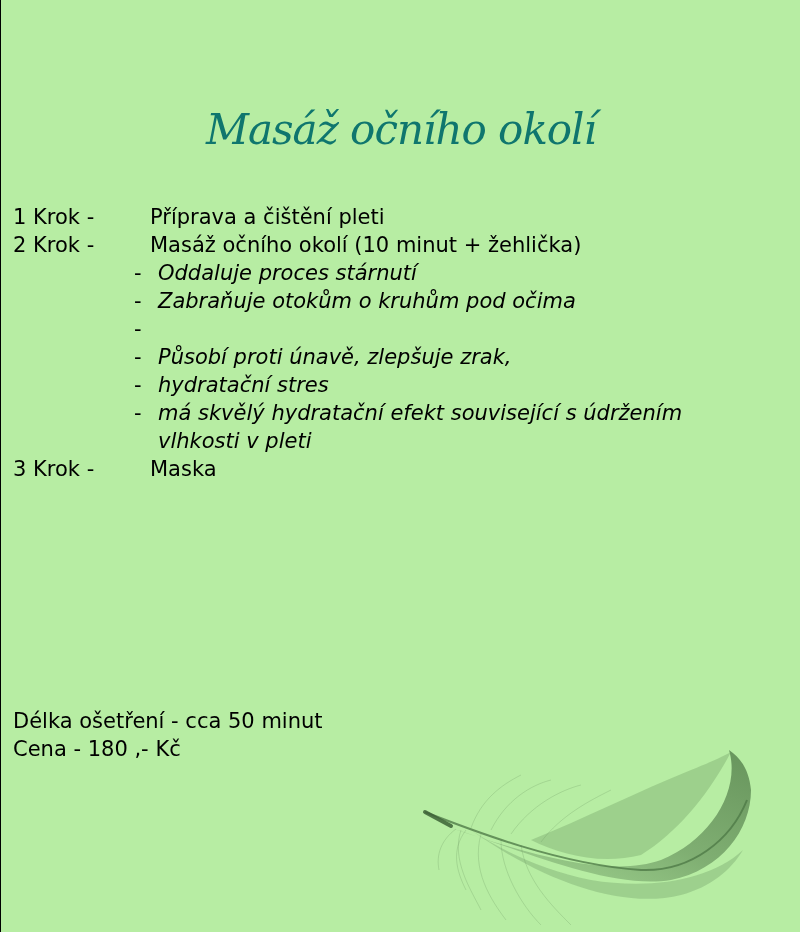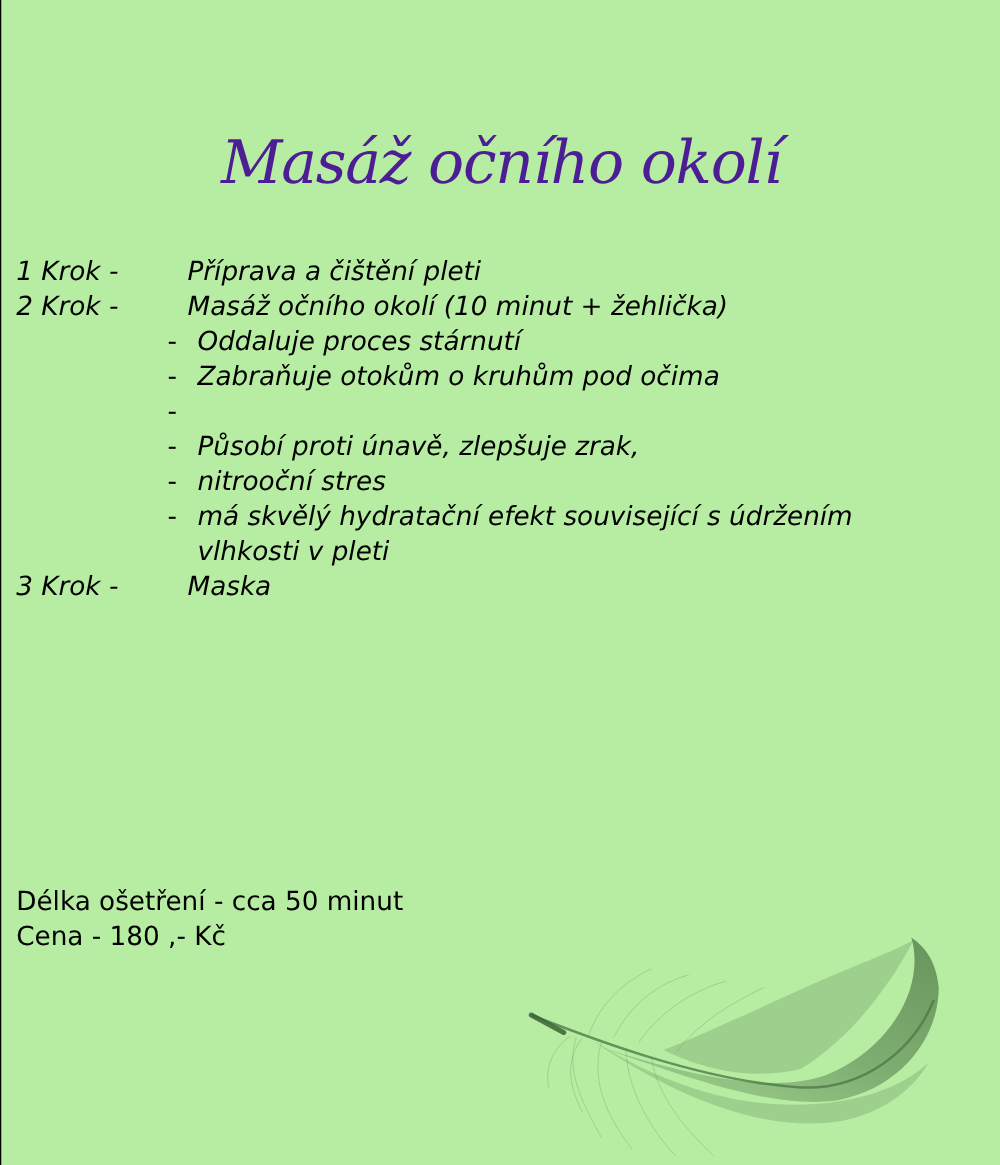--- a/index.html
+++ b/index.html
@@ -25,37 +25,36 @@
       background: #b7eda3;
     }
     .title {
       position: absolute;
       left: 0;
       width: 800px;
       top: 100px;
       text-align: center;
       font-family: "DejaVu Serif", serif;
       font-style: italic;
-      font-size: 48px;
+      font-size: 42px;
       line-height: 60px;
       letter-spacing: -1px;
-      color: #4c1d95;
+      color: #0f766e;
     }
     .steps {
       position: absolute;
       left: 12px;
       top: 203px;
       font-size: 21px;
       line-height: 28px;
     }
     .row {
       display: flex;
       white-space: nowrap;
       height: 28px;
-      font-style: italic;
     }
     .step-label {
       width: 117px;
       flex: none;
     }
     .step-text {
       flex: none;
       margin-left: 20px;
     }
     .sub {
@@ -121,21 +120,21 @@
     </div>
     <div class="sub">
       <span class="dash">-</span>
     </div>
     <div class="sub">
       <span class="dash">-</span>
       <span class="sub-text">Působí proti únavě, zlepšuje zrak,</span>
     </div>
     <div class="sub">
       <span class="dash">-</span>
-      <span class="sub-text">nitrooční stres</span>
+      <span class="sub-text">hydratační stres</span>
     </div>
     <div class="sub">
       <span class="dash">-</span>
       <span class="sub-text">má skvělý hydratační efekt související s údržením</span>
     </div>
     <div class="sub cont">
       <span class="sub-text">vlhkosti v pleti</span>
     </div>
 
     <div class="row">

